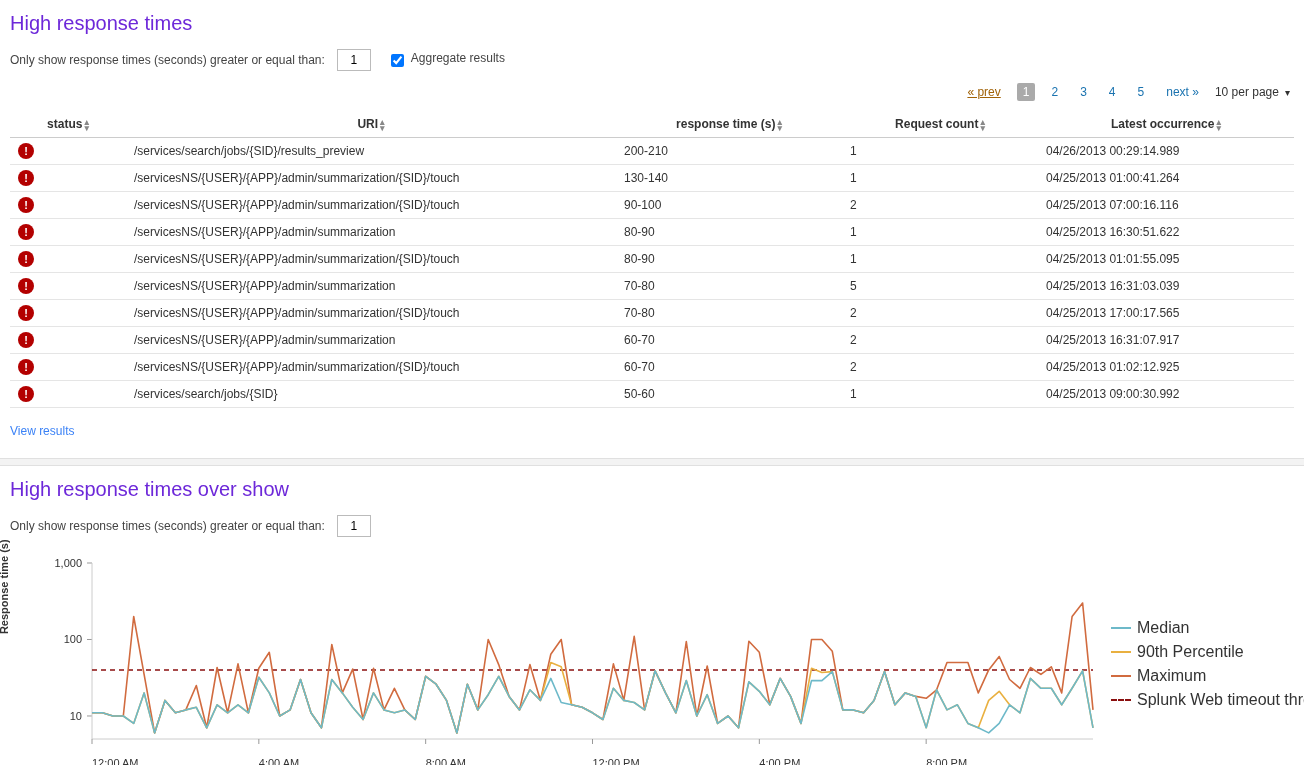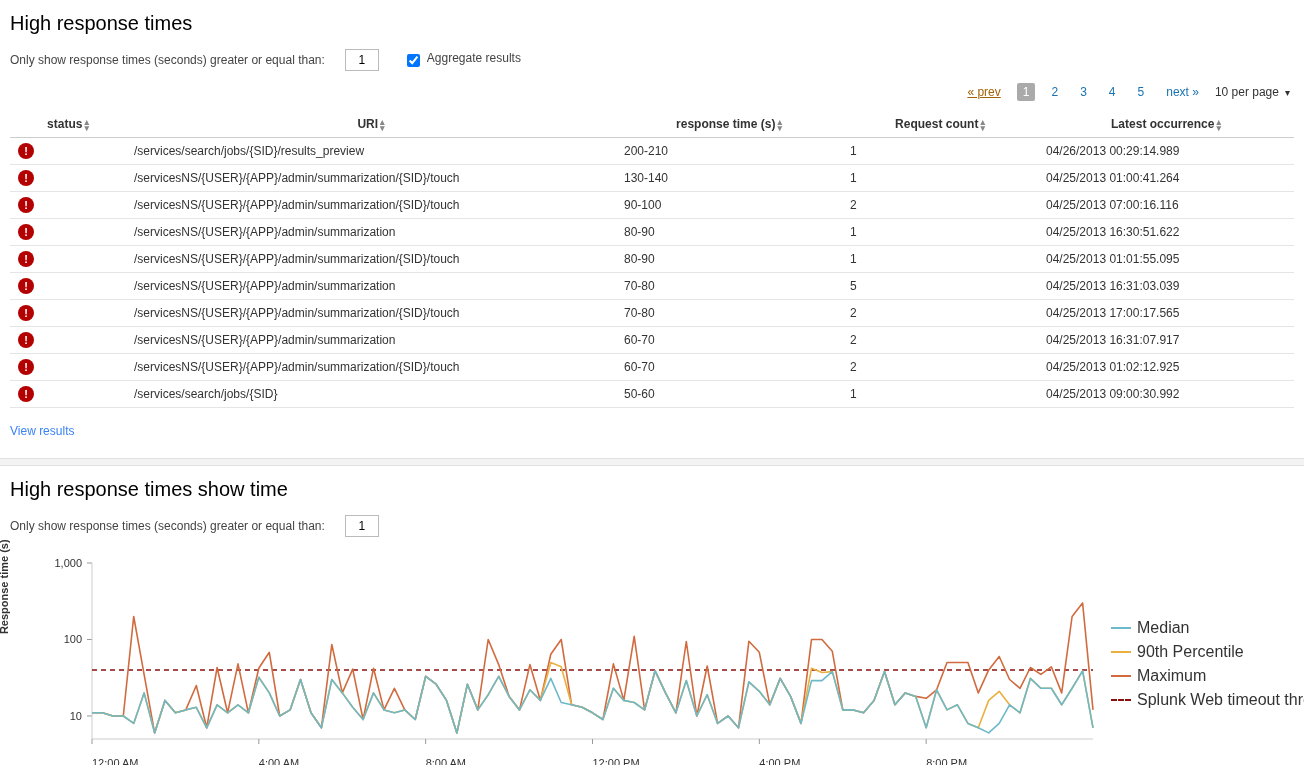--- a/index.html
+++ b/index.html
@@ -11,26 +11,26 @@
     background: #fff;
     width: 1304px;
   }
   .panel {
     padding: 8px 10px 20px 10px;
   }
   h2.page-title {
     font-size: 20px;
     font-weight: normal;
     margin: 4px 0 14px 0;
-    color: #000000;
+    color: #6d28d9;
   }
   .filter-row {
     display: flex;
     align-items: center;
-    gap: 20px;
+    gap: 12px;
     margin-bottom: 8px;
     color: #444;
   }
   .filter-row input[type="text"] {
     width: 28px;
     text-align: center;
     padding: 3px 2px;
     border: 1px solid #bbb;
     font-size: 12px;
   }
@@ -293,21 +293,21 @@
   </table>
 
   <div style="margin-top:16px">
     <a class="link">View results</a>
   </div>
 </div>
 
 <div class="divider"></div>
 
 <div class="panel">
-  <h2 class="page-title">High response times show time</h2>
+  <h2 class="page-title">High response times over show</h2>
   <div class="filter-row">
     <span>Only show response times (seconds) greater or equal than:</span>
     <input type="text" value="1" style="">
   </div>
 
   <div class="chart-wrap">
     <div class="chart-frame">
       <div class="ylabel-rot">Response time (s)</div>
       <svg class="chart" id="chart-svg" width="1095" height="200">
           <line x1="77" y1="158.97497236598497" x2="82" y2="158.97497236598497" stroke="#999" stroke-width="1"></line>

